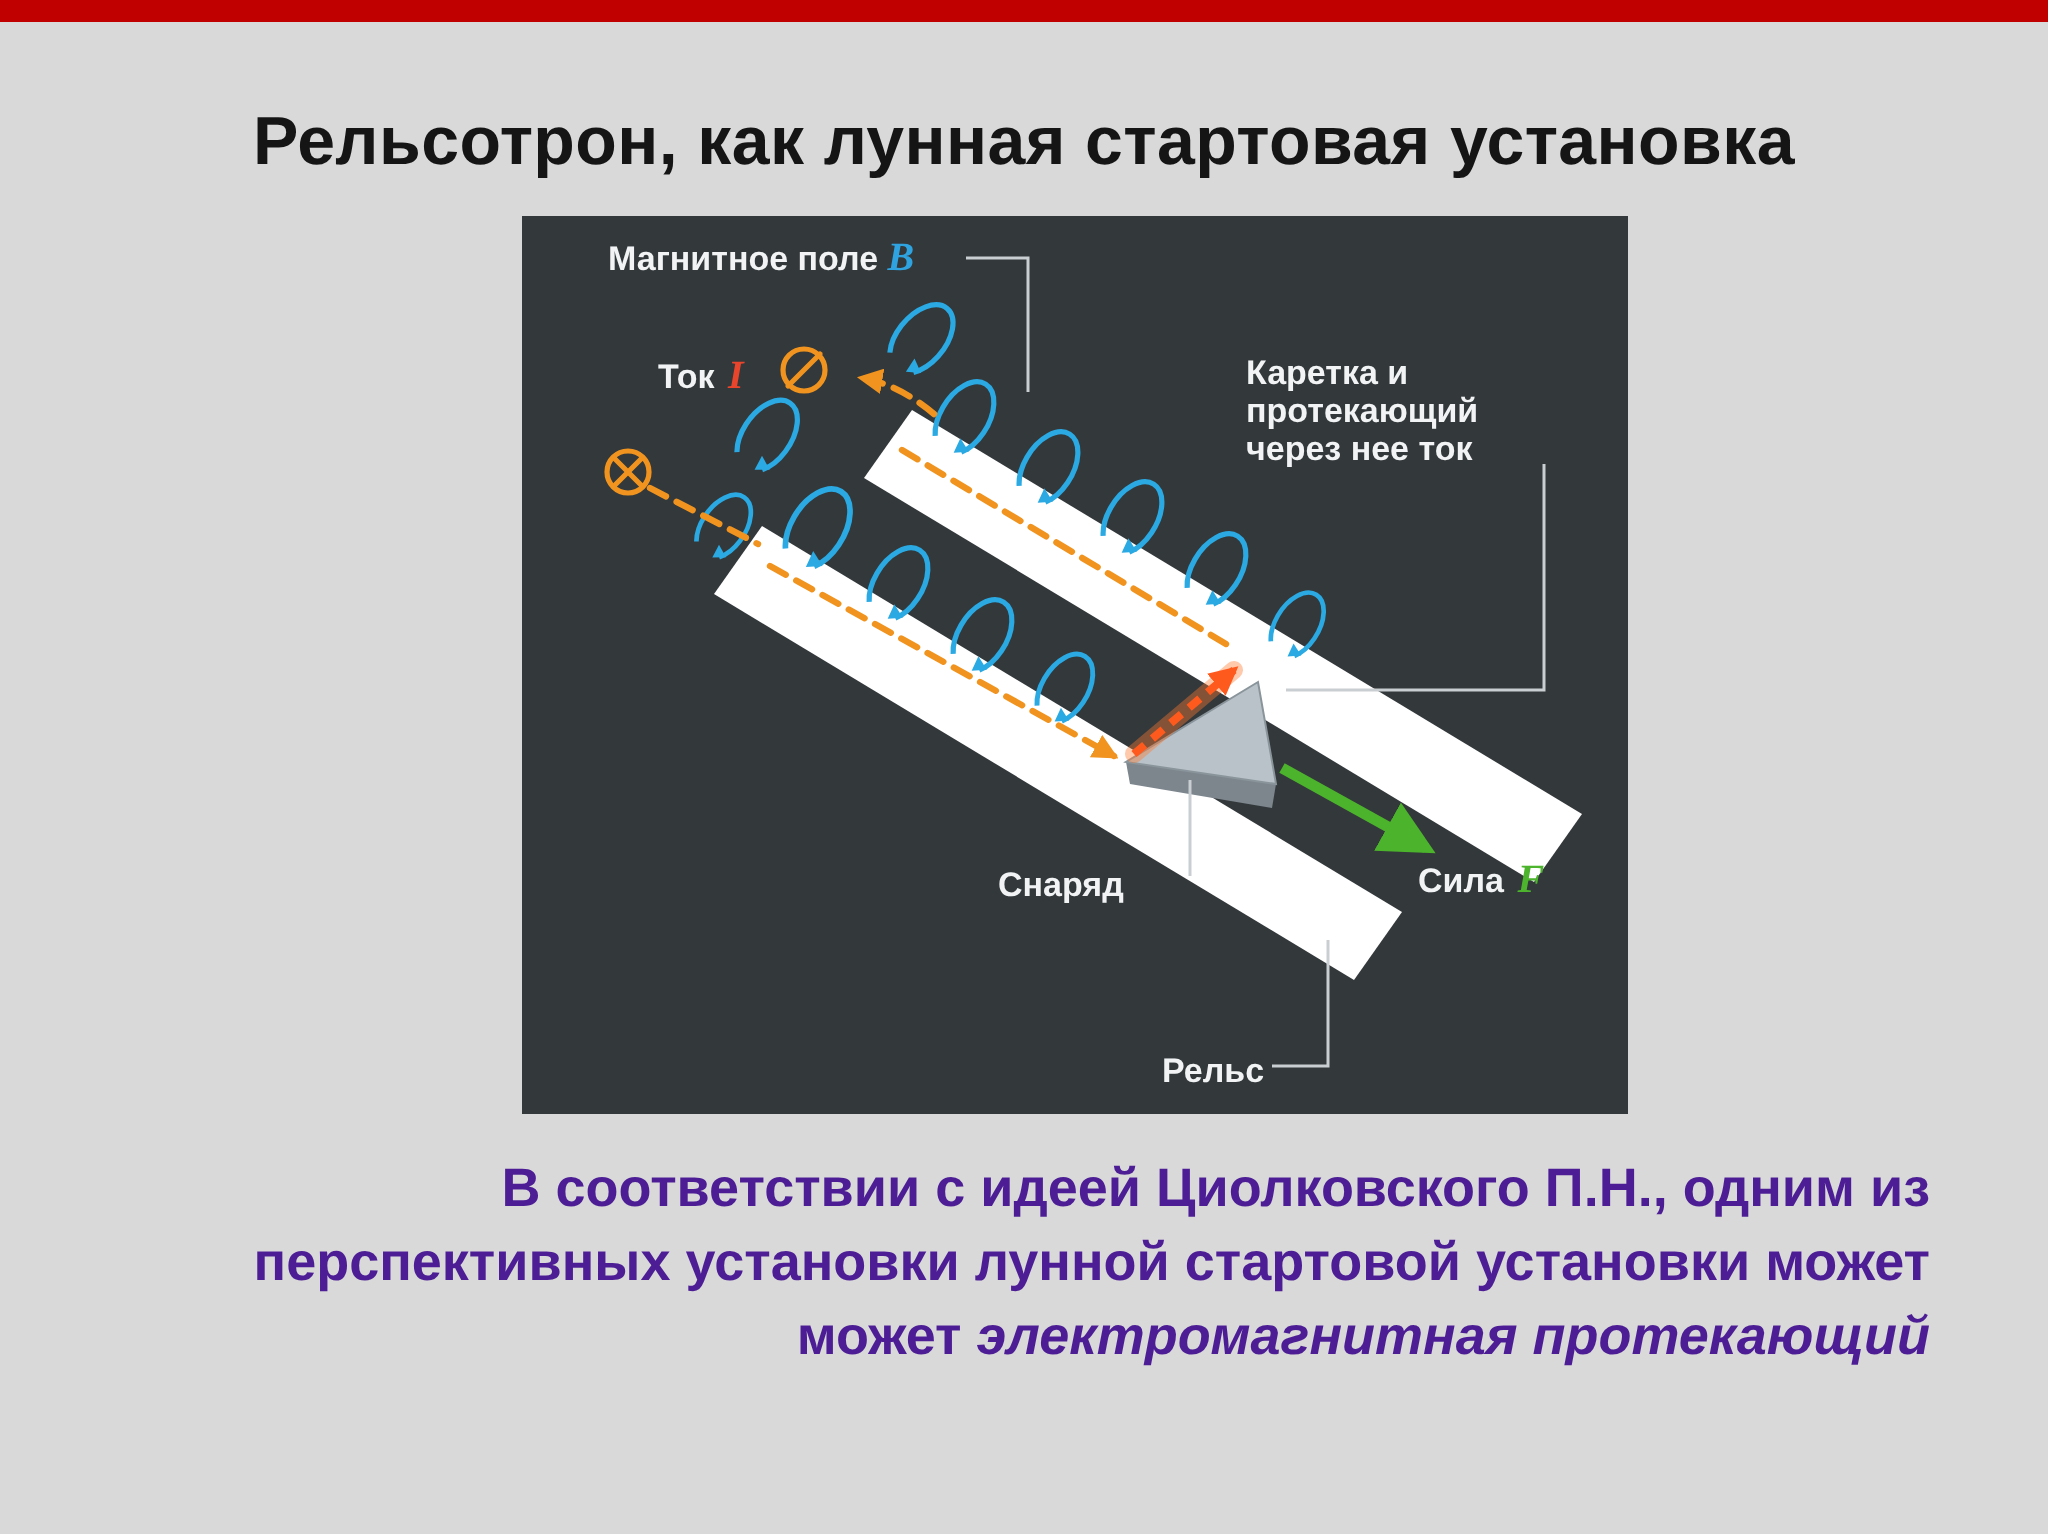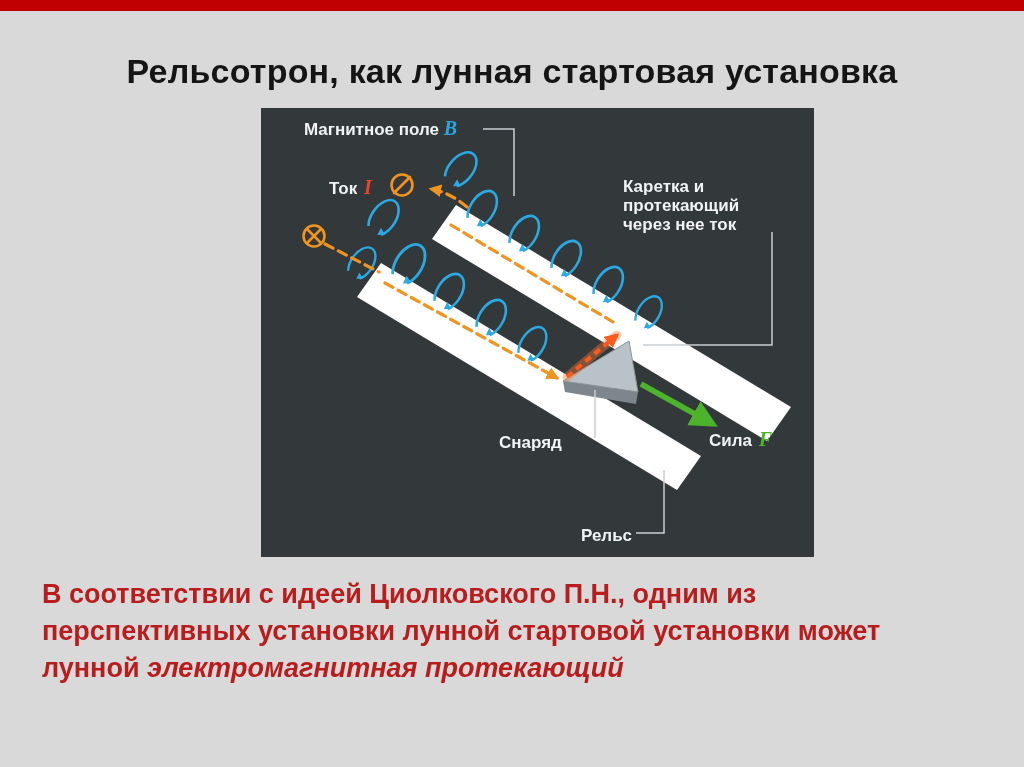--- a/index.html
+++ b/index.html
@@ -27,22 +27,22 @@
   .dlabel{font-family:"Liberation Sans",sans-serif;font-weight:bold;font-size:17px;fill:#f1f3f4;}
   .symB{font-family:"Liberation Serif",serif;font-style:italic;font-weight:bold;font-size:20px;fill:#2fa3e0;}
   .symI{font-family:"Liberation Serif",serif;font-style:italic;font-weight:bold;font-size:20px;fill:#e8452c;}
   .symF{font-family:"Liberation Serif",serif;font-style:italic;font-weight:bold;font-size:20px;fill:#4db52d;}
 
   .connector{stroke:#c9ced2;stroke-width:1.5;fill:none;}
   .odash{stroke:#f0941f;stroke-width:3.2;stroke-dasharray:9 6;fill:none;stroke-linecap:round;}
   .osym{stroke:#f0941f;stroke-width:2.6;fill:none;stroke-linecap:round;}
 
   .caption{
-    position:absolute;top:576px;left:42px;width:940px;
-    text-align:left;font-size:27px;font-weight:bold;color:#b91c1c;
+    position:absolute;top:576px;left:25px;width:940px;
+    text-align:right;font-size:27px;font-weight:bold;color:#4c1d95;
     line-height:37px;
   }
   .caption .ital{font-style:italic;}
 </style>
 </head>
 <body>
 
 <div class="top-bar"></div>
 
 <div class="slide-title">Рельсотрон, как лунная стартовая установка</div>
@@ -123,14 +123,14 @@
 
     <text class="dlabel" x="320" y="433">Рельс</text>
 
     <text class="dlabel" x="448" y="338"><tspan>Сила </tspan><tspan class="symF" dx="2">F</tspan></text>
   </svg>
 </div>
 
 <div class="caption">
   <div>В соответствии с идеей Циолковского П.Н., одним из</div>
   <div>перспективных установки лунной стартовой установки может</div>
-  <div><span>лунной </span><span class="ital">электромагнитная протекающий</span></div>
+  <div><span>может </span><span class="ital">электромагнитная протекающий</span></div>
 </div>
 
 </body></html>

